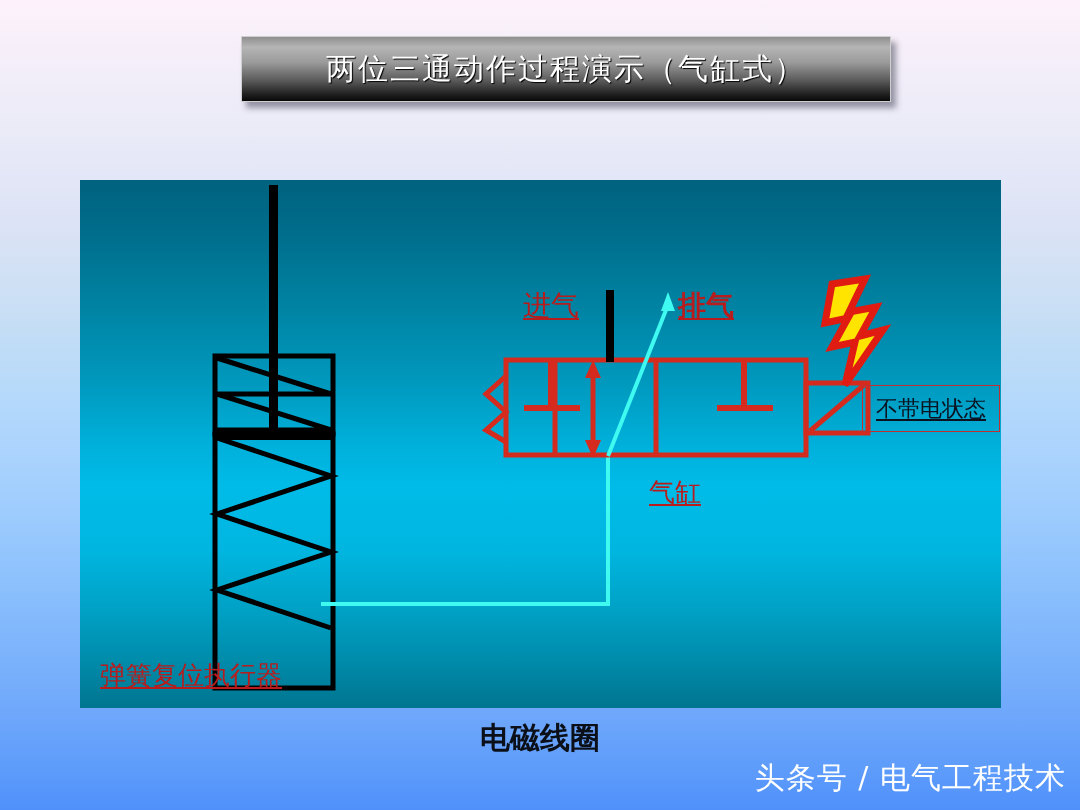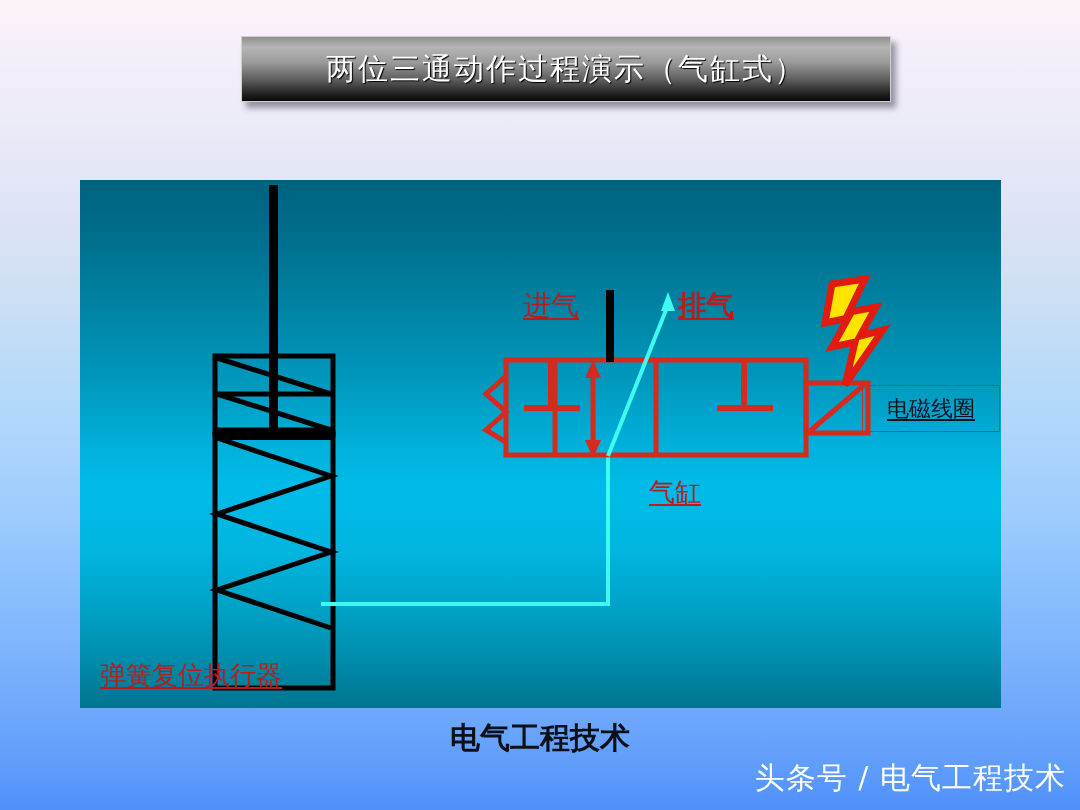--- a/index.html
+++ b/index.html
@@ -147,20 +147,20 @@
       <polygon points="752,104 785,99 769,132 796,127 780,156 803,150 765,205 775,162 752,167 768,138 745,143" fill="#ffe400" stroke="#e01b12" stroke-width="7" stroke-linejoin="miter"></polygon>
     </svg>
   </div>
 
   <div class="lbl lbl-intake">进气</div>
   <div class="lbl lbl-exhaust">排气</div>
   <div class="lbl lbl-cylinder">气缸</div>
   <div class="lbl lbl-actuator">弹簧复位执行器</div>
 
   <div class="coil-box">
-    <span class="coil-text">电磁线圈</span>
+    <span class="coil-text">不带电状态</span>
   </div>
 
-  <div class="caption">电气工程技术</div>
+  <div class="caption">电磁线圈</div>
 
   <div class="watermark">头条号 / 电气工程技术</div>
 
 </div>
 
 </body></html>

